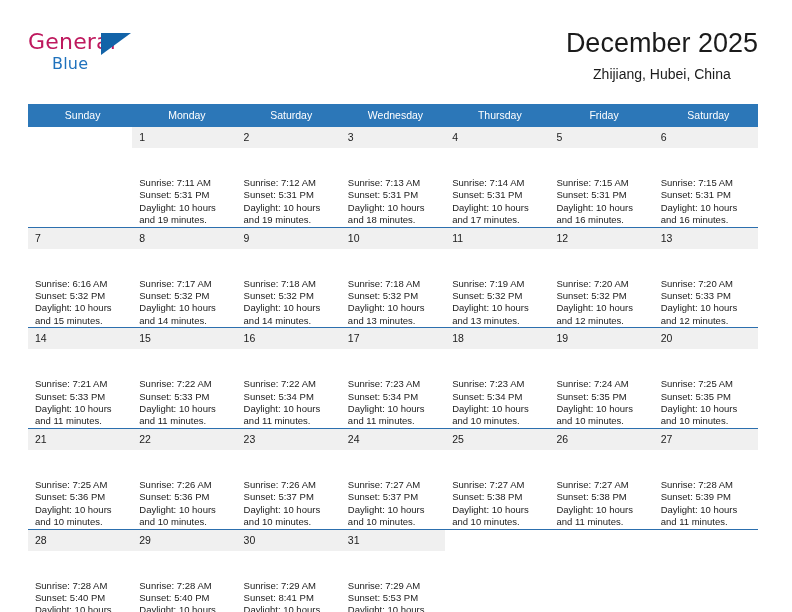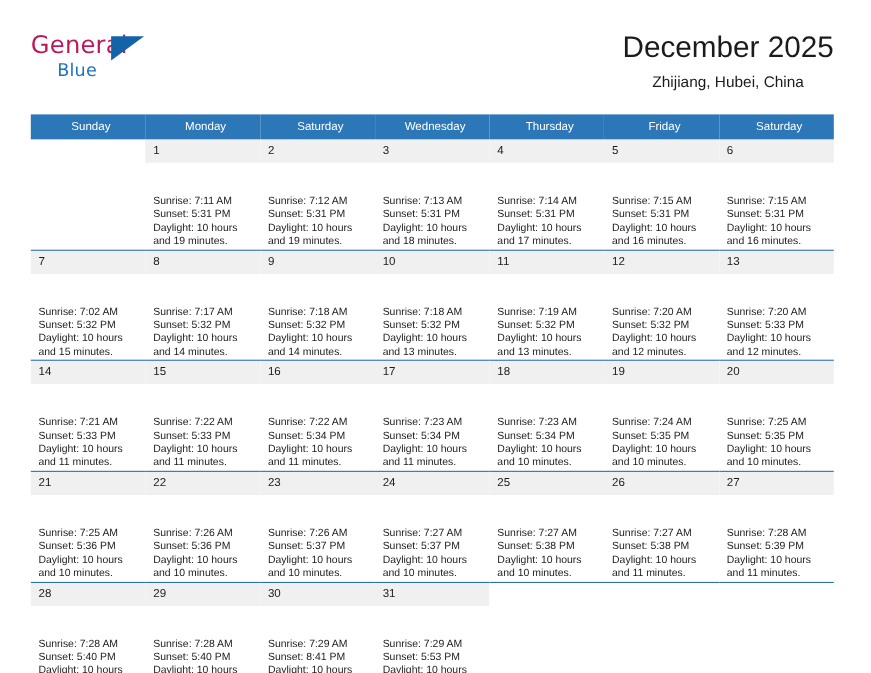--- a/index.html
+++ b/index.html
@@ -238,21 +238,21 @@
               <div>Sunset: 5:31 PM</div>
               <div>Daylight: 10 hours</div>
               <div>and 16 minutes.</div>
             </div>
           </td>
         </tr>
         <tr class="week-row">
           <td class="">
             <span class="daynum">7</span>
             <div class="info">
-              <div>Sunrise: 7:02 AM</div>
+              <div>Sunrise: 6:16 AM</div>
               <div>Sunset: 5:32 PM</div>
               <div>Daylight: 10 hours</div>
               <div>and 15 minutes.</div>
             </div>
           </td>
           <td class="">
             <span class="daynum">8</span>
             <div class="info">
               <div>Sunrise: 7:17 AM</div>
               <div>Sunset: 5:32 PM</div>

